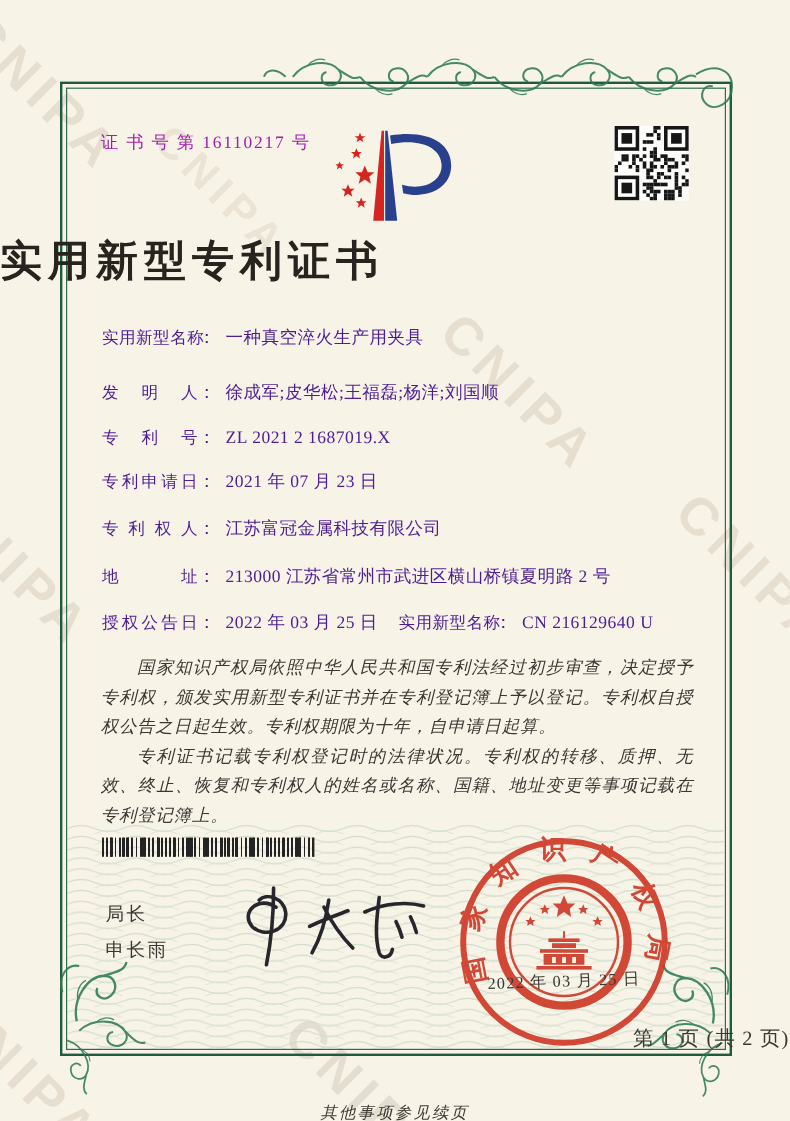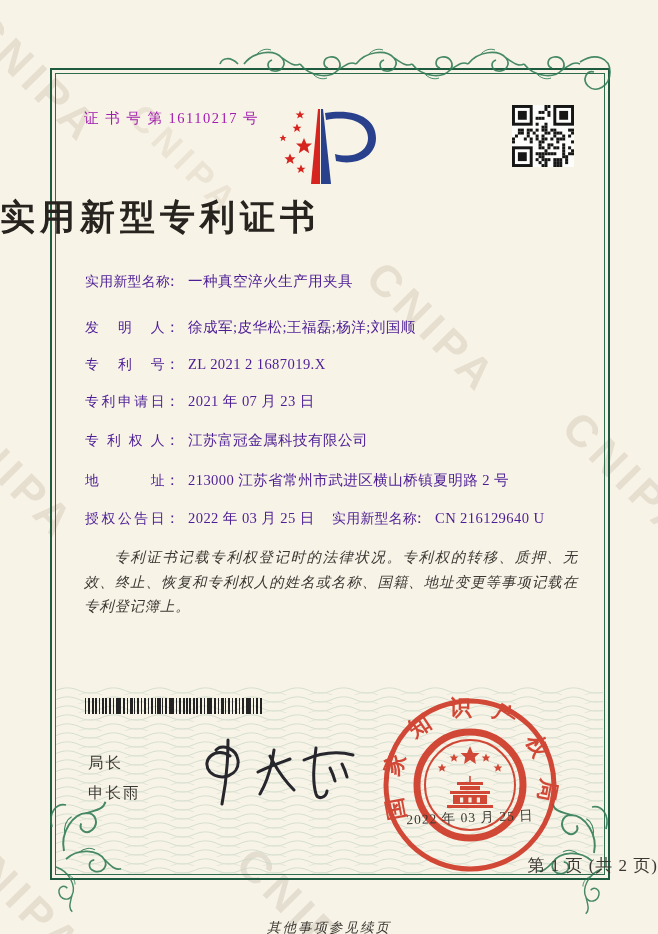--- a/index.html
+++ b/index.html
@@ -283,20 +283,21 @@
   <span class="lbl">地址</span><span class="colon">：</span><span>213000 江苏省常州市武进区横山桥镇夏明路 2 号</span>
 </div>
 <div class="row" style="top:509px">
   <span class="lbl">授权公告日</span><span class="colon">：</span><span>2022 年 03 月 25 日</span>
   <span class="pair2">
     <span class="lbl">实用新型名称</span><span class="colon">：</span><span>CN 216129640 U</span>
   </span>
 </div>
 
 <div class="legal">
+  <p>国家知识产权局依照中华人民共和国专利法经过初步审查，决定授予专利权，颁发实用新型专利证书并在专利登记簿上予以登记。专利权自授权公告之日起生效。专利权期限为十年，自申请日起算。</p>
   <p>专利证书记载专利权登记时的法律状况。专利权的转移、质押、无效、终止、恢复和专利权人的姓名或名称、国籍、地址变更等事项记载在专利登记簿上。</p>
 </div>
 
 <div class="barcode"></div>
 
 <div class="director">
   <div>局长</div>
   <div>申长雨</div>
 </div>
 

